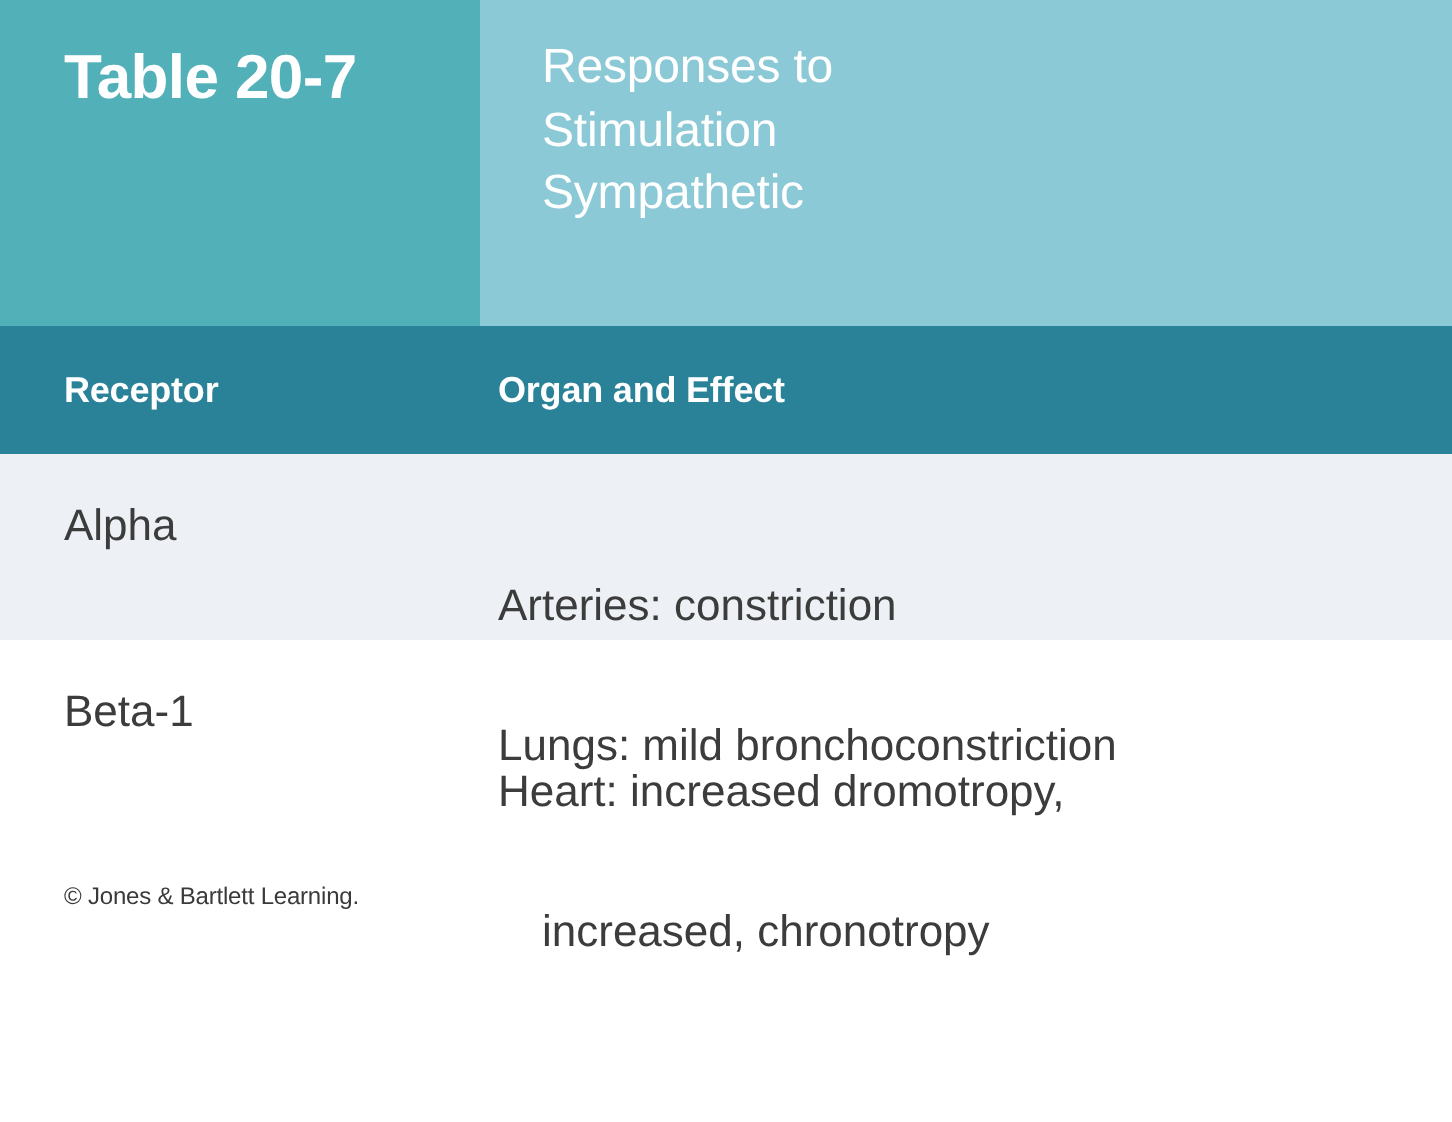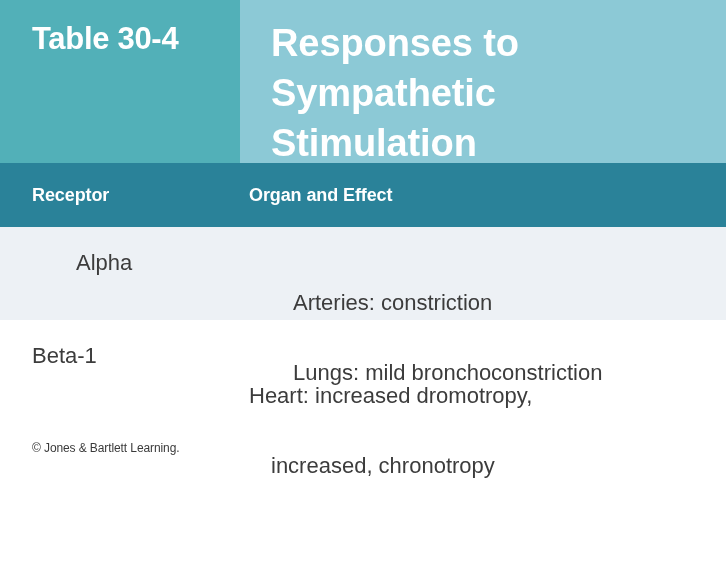--- a/index.html
+++ b/index.html
@@ -45,22 +45,22 @@
   .table-number {
     color: #ffffff;
     font-size: 31px;
     font-weight: bold;
     letter-spacing: -0.3px;
     line-height: 1.1;
     white-space: nowrap;
   }
   .table-title {
     color: #ffffff;
-    font-size: 38px;
-    font-weight: bold;
+    font-size: 24px;
+    font-weight: normal;
     line-height: 1.32;
     letter-spacing: -0.1px;
   }
 
   
   .col-header-row {
     display: flex;
     width: 726px;
     height: 64px;
     background: #2a8299;
@@ -88,21 +88,21 @@
   
   .data-row {
     display: flex;
     width: 726px;
     box-sizing: border-box;
     align-items: flex-start;
   }
   .data-row.shaded { background: #edf1f5; }
   .data-row.plain  { background: #ffffff; }
 
-  .row-h1 { height: 93px; padding-left: 44px; }
+  .row-h1 { height: 93px; }
   .row-h2 { height: 95px; }
   .row-h3 { height: 90px; }
 
   .cell-receptor {
     width: 240px;
     flex: 0 0 240px;
     box-sizing: border-box;
     padding-left: 32px;
     padding-top: 21px;
     color: #3c3c3c;
@@ -140,27 +140,27 @@
     white-space: nowrap;
   }
 </style>
 </head>
 <body>
 
 <div id="table-figure">
 
   <div class="title-band">
     <div class="title-band-left">
-      <div class="table-number">Table 30-4</div>
+      <div class="table-number">Table 20-7</div>
     </div>
     <div class="title-band-right">
       <div class="table-title">
         <div>Responses to</div>
+        <div>Stimulation</div>
         <div>Sympathetic</div>
-        <div>Stimulation</div>
       </div>
     </div>
   </div>
 
   <div class="col-header-row">
     <div class="col-header-cell col-1">Receptor</div>
     <div class="col-header-cell col-2">Organ and Effect</div>
   </div>
 
   <div class="data-row shaded row-h1">

